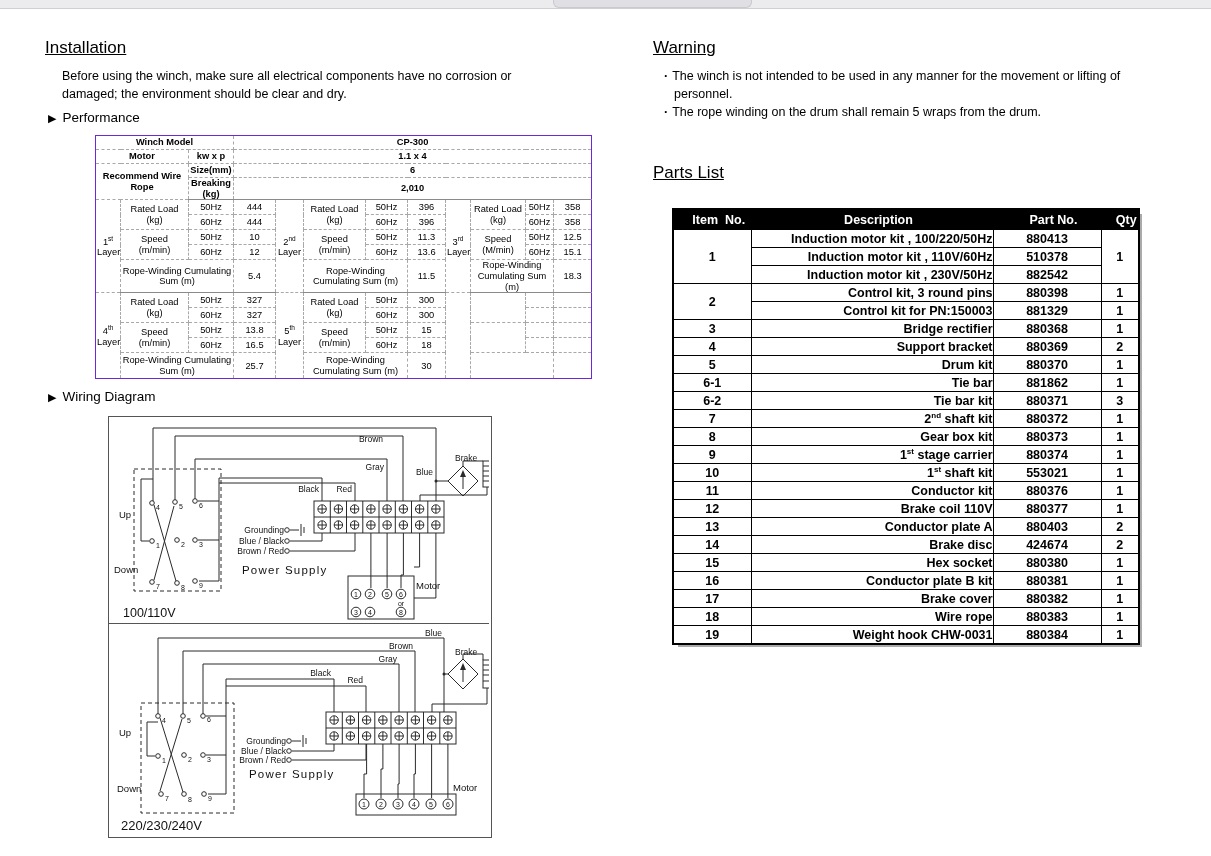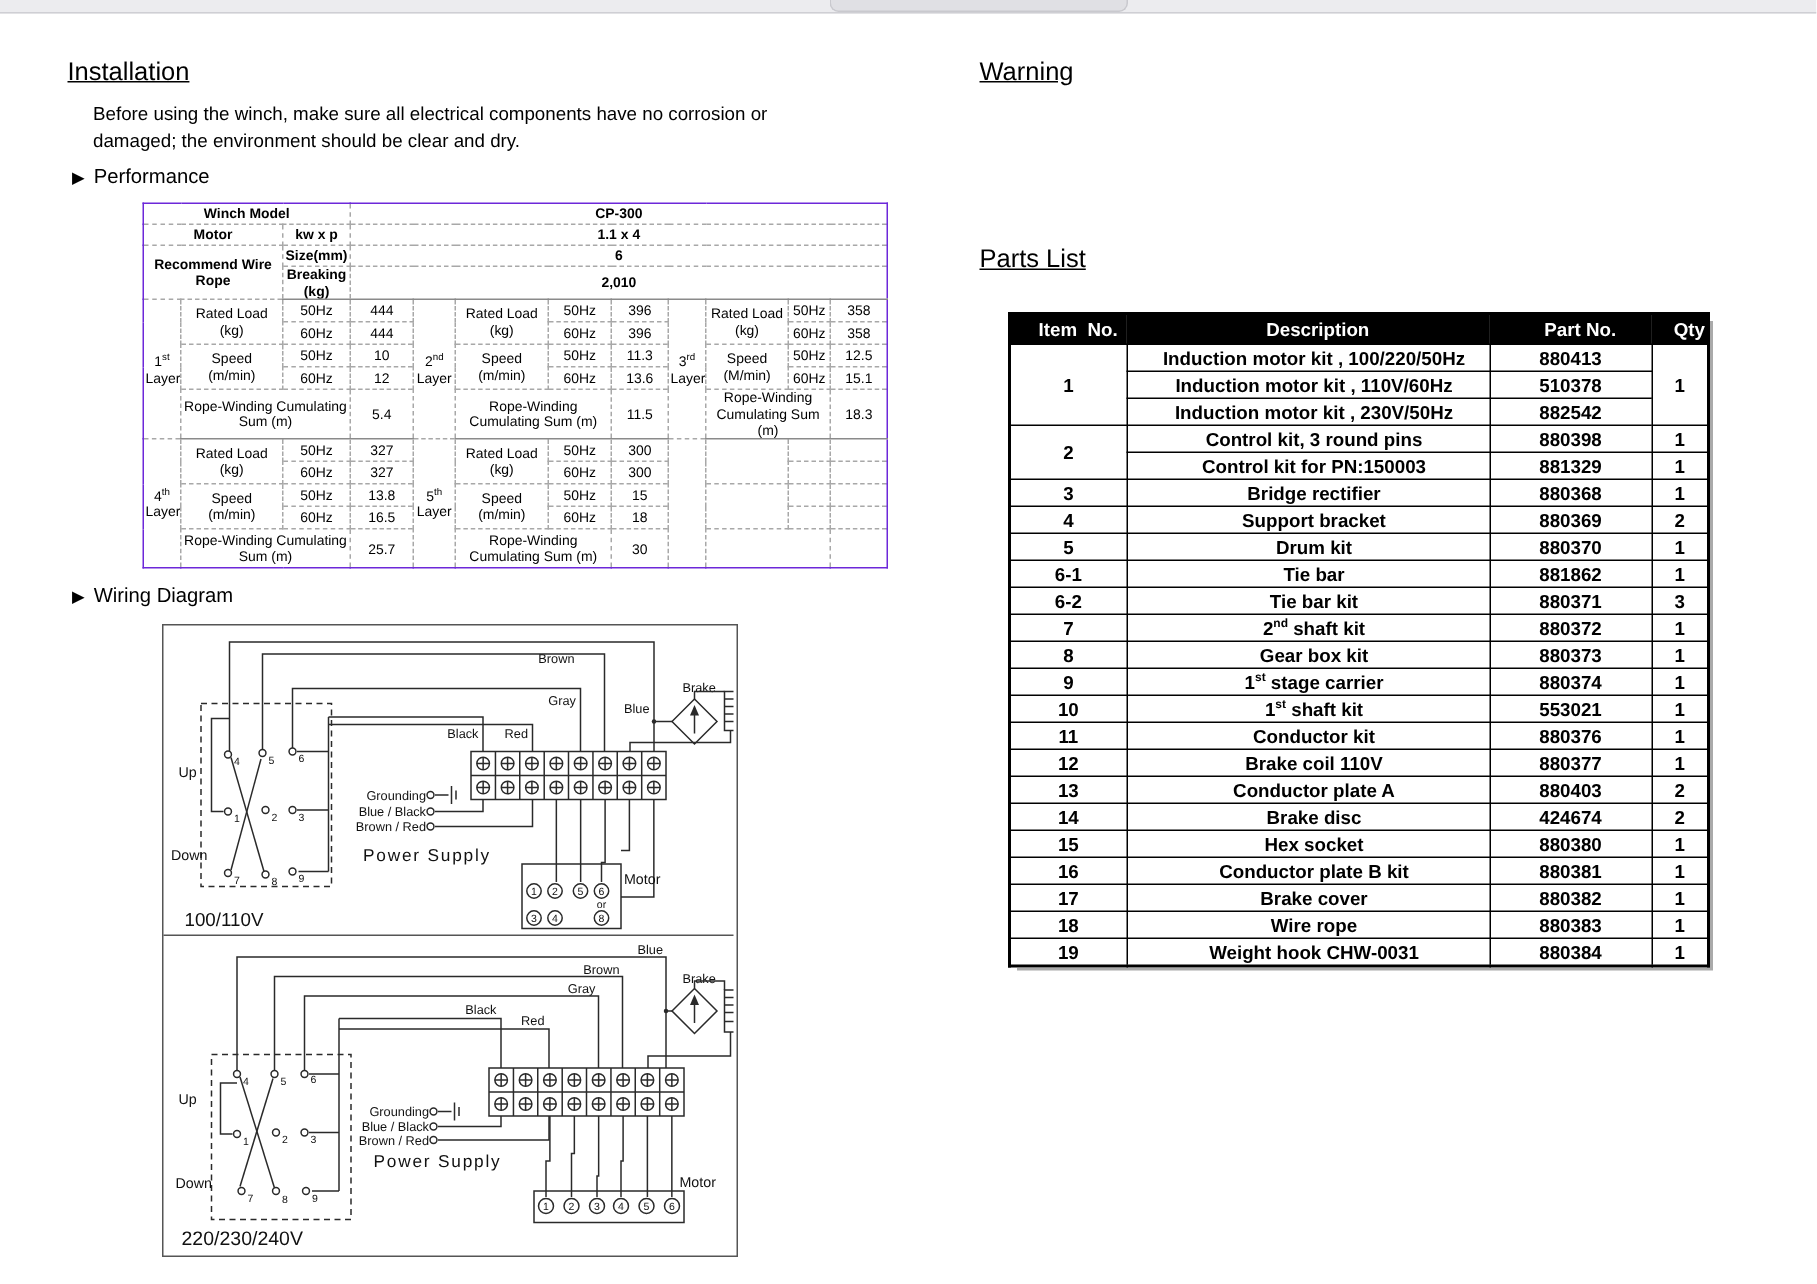--- a/index.html
+++ b/index.html
@@ -26,21 +26,21 @@
   table.perf tr.hr td{height:13px;font-weight:bold;}
   table.perf tr.r15 td{height:14px;}
   table.perf tr.r26 td{height:25px;}
   table.perf tr.secline td{border-bottom:1px solid #8a8a8a;}
   table.perf sup{font-size:6.5px;vertical-align:super;}
   
   table.parts{border-collapse:collapse;table-layout:fixed;width:466px;font-size:12.5px;font-weight:bold;border:2px solid #000;box-shadow:4px 4px 0 -2px #aaa;}
   table.parts th{background:#000;color:#fff;border:1px solid #000;height:17px;font-size:12.5px;padding-left:14px;}
   table.parts th.itemno{white-space:pre;}
   table.parts td{border:1px solid #000;height:17px;text-align:center;vertical-align:middle;padding:0;}
-  table.parts td.desc{text-align:center;padding-left:8px;}
+  table.parts td.desc{text-align:right;padding-left:8px;}
   table.parts sup{font-size:8px;vertical-align:super;}
   
   .wirebox{left:108px;top:416px;width:382px;border:1px solid #555;background:#fff;}
   .wirebox svg{display:block;}
   .wirebox svg.first{border-bottom:1px solid #555;}
   svg text{font-family:"Liberation Sans",sans-serif;fill:#111;}
   .t7{font-size:7px;}
   .t8{font-size:8.5px;}
   .t9{font-size:9.5px;}
   .t11{font-size:11.5px;letter-spacing:1.2px;}
@@ -447,20 +447,22 @@
     </g>
     <text class="t9" x="344" y="167">Motor</text>
 
     <text class="t12" x="12" y="206" style="font-size:13px;">220/230/240V</text>
   </svg>
 </div>
 
 <div class="abs h-title" style="left:653px;top:38px;">Warning</div>
 
 <div class="abs bullets" style="left:660px;top:67px;">
+  <div class="bullet"><span class="dot">·</span><span>The winch is not intended to be used in any manner for the movement or lifting of personnel.</span></div>
+  <div class="bullet"><span class="dot">·</span><span>The rope winding on the drum shall remain 5 wraps from the drum.</span></div>
 </div>
 
 <div class="abs h-title" style="left:653px;top:163px;">Parts List</div>
 
 <table class="parts abs" style="left:672px;top:208px;">
   <colgroup>
       <col style="width:78px">
       <col style="width:242px">
       <col style="width:108px">
       <col style="width:38px">

